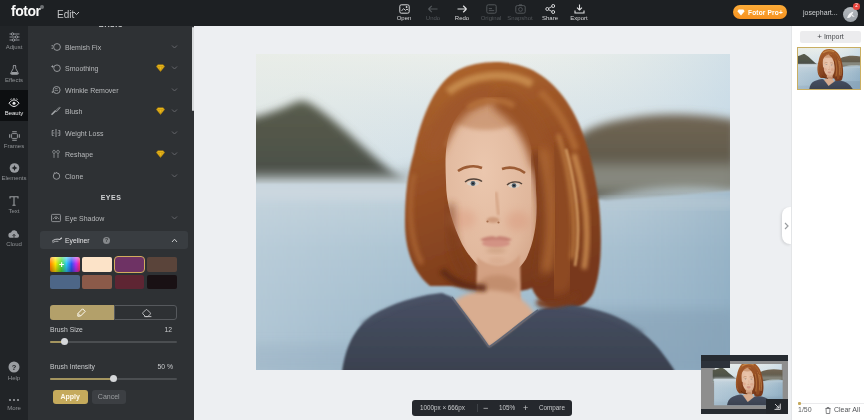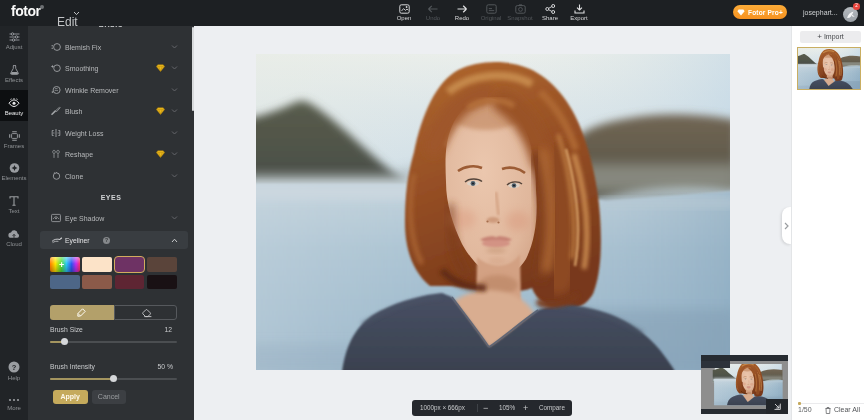--- a/index.html
+++ b/index.html
@@ -23,21 +23,21 @@
 .tool svg { display:block; margin:0 auto; }
 .bright { color:#d6d7d9; }
 .dim { color:#53575b; }
 </style>
 </head>
 <body>
 
 <div id="topbar" class="a">
   <div class="a" style="left:11px;top:3px;font-size:14px;font-weight:bold;color:#fafafa;letter-spacing:-0.5px;">fotor</div>
   <div class="a" style="left:39.5px;top:4.5px;width:4px;height:4px;border-radius:50%;background:#6e7174;"></div>
-  <div class="a" style="left:57px;top:15px;font-size:12px;color:#c3c5c7;">Edit</div>
+  <div class="a" style="left:57px;top:9px;font-size:10px;color:#c3c5c7;">Edit</div>
   <svg class="a" style="left:73px;top:11px;" width="7" height="5" viewBox="0 0 7 5">
       <path d="M1 1 L3.5 3.6 L6 1" stroke="#c3c5c7" stroke-width="1" fill="none"></path>
     </svg>
   <div class="a tool bright" style="left:389px;">
     <svg width="11" height="10" viewBox="0 0 11 10">
         <rect x="0.8" y="0.8" width="9.4" height="8.4" rx="1.5" fill="none" stroke="#d6d7d9" stroke-width="1"></rect>
         <path d="M2.5 7 L4.6 4.6 L6.4 6.4 L8 5 L9.2 6.2" fill="none" stroke="#d6d7d9" stroke-width="0.9"></path>
         <circle cx="7.6" cy="3" r="0.9" fill="#d6d7d9"></circle>
       </svg>
     <div class="tlab">Open</div>

